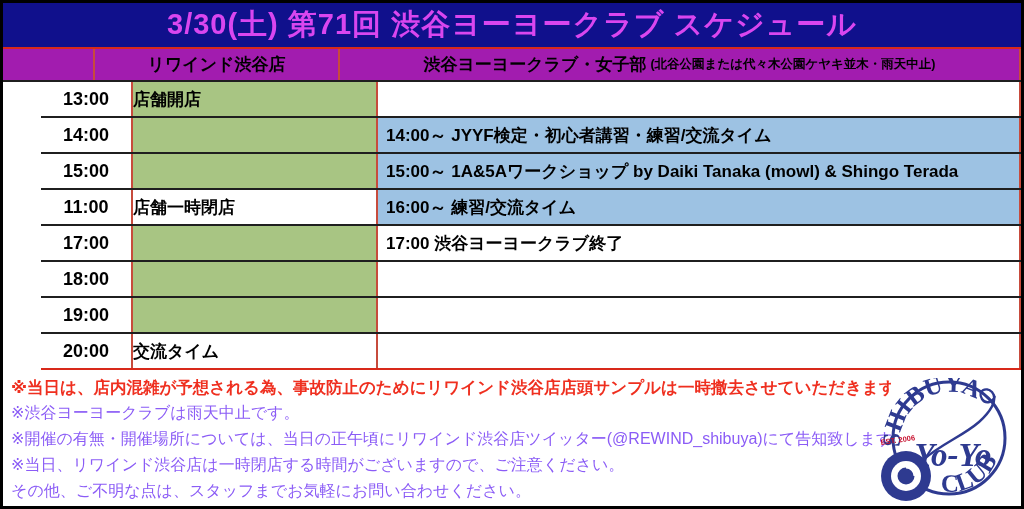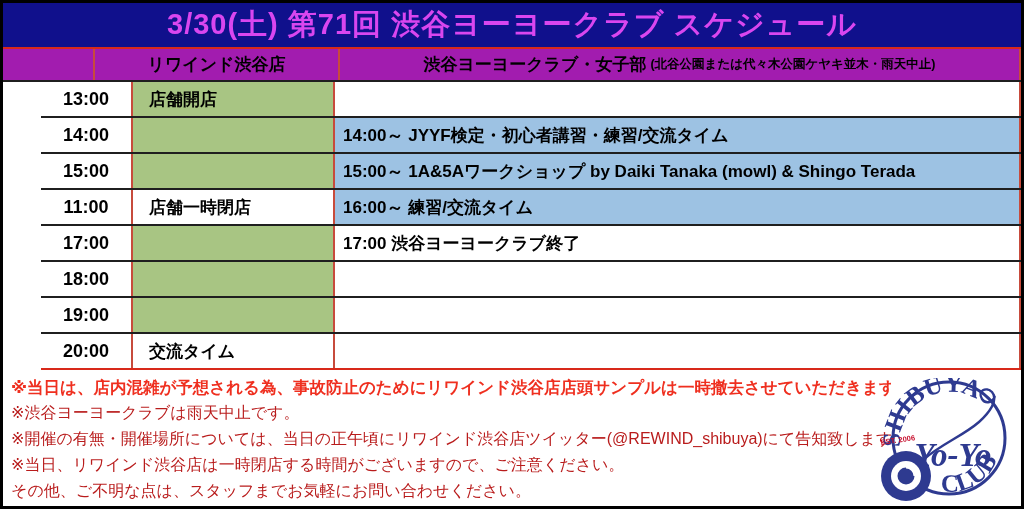--- a/index.html
+++ b/index.html
@@ -37,34 +37,34 @@
   .hcell-store { width:245px; border-left:2px solid #C74B3C; font-weight:bold; font-size:17px; }
   .hcell-club  { flex:1; border-left:2px solid #C74B3C; border-right:2px solid #C74B3C; font-weight:bold; font-size:17px; }
   .hcell-club .sub { font-weight:bold; font-size:12.5px; margin-left:4px; }
 
   
   .rows { flex:0 0 288px; display:flex; flex-direction:column; }
   .row { height:36px; flex:0 0 36px; display:flex; border-bottom:2px solid #1f1f1f; background:#fff;margin-left:38px; }
   .row:last-child { border-bottom:2px solid #D8291A; }
   .cell { display:flex; align-items:center; }
   .cell-time  { width:90px; justify-content:center; font-weight:bold; font-size:18px; }
-  .cell-store { width:202px; border-left:2px solid #C74B3C; padding-left:16px; font-weight:bold; font-size:17px; white-space:nowrap; }
+  .cell-store { width:245px; border-left:2px solid #C74B3C; padding-left:0; font-weight:bold; font-size:17px; white-space:nowrap; }
   .cell-club  { flex:1; border-left:2px solid #C74B3C; border-right:2px solid #C74B3C; padding-left:8px; font-weight:bold; font-size:17px; white-space:nowrap; overflow:hidden; }
   .bg-green { background:#A8C583; }
   .bg-blue  { background:#9DC2E3; }
   .bg-white { background:#ffffff; }
 
   
   .notes {
     flex:1; background:#fff;
     padding:4px 0 0 8px;
     position:relative;
   }
   .note-line {
-    font-size:16px; line-height:26px; color:#b91c1c;
+    font-size:16px; line-height:26px; color:#8b5cf6;
     white-space:nowrap; max-width:880px; overflow:hidden;
   }
   .note-line.red { color:#EF2F1F; font-weight:bold; font-size:16.5px; }
 
   
   .logo-wrap {
     position:absolute; right:4px; bottom:-4px;
     width:138px; height:132px;
   }
 </style>

